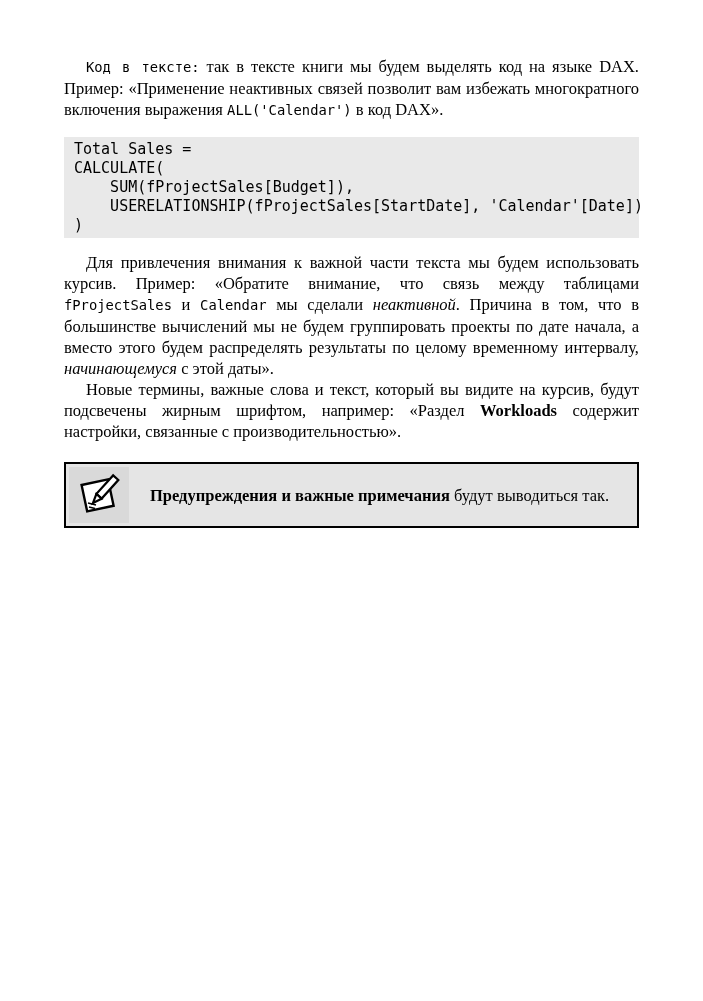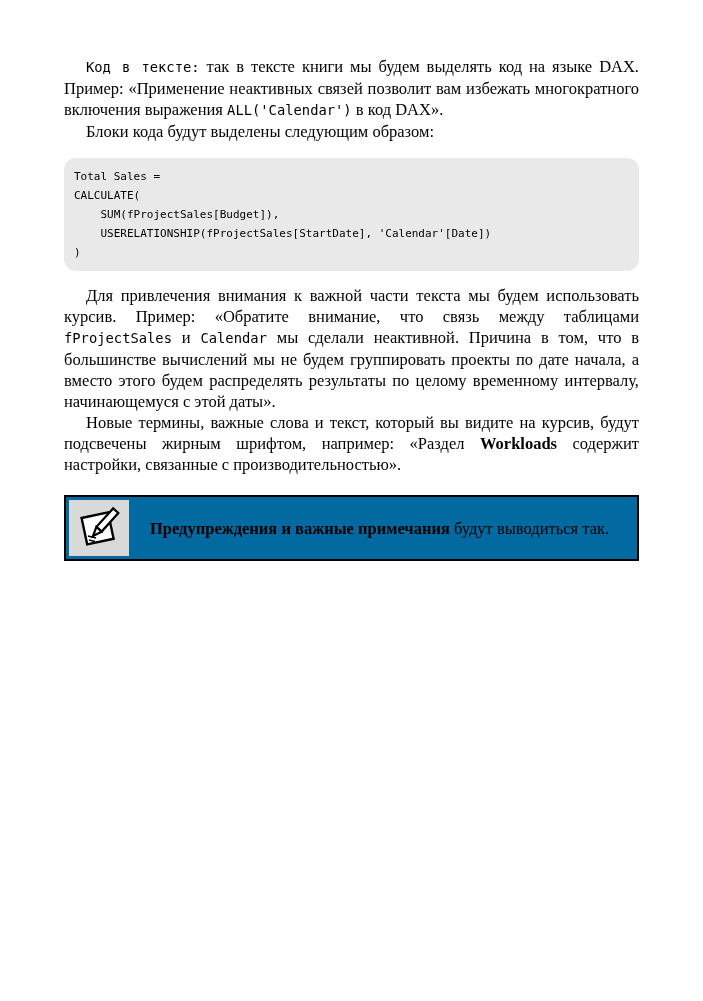--- a/index.html
+++ b/index.html
@@ -25,42 +25,42 @@
     text-align: justify;
   }
   .indent {
     text-indent: 22px;
   }
   .mono {
     font-family: "DejaVu Sans Mono", monospace;
     font-size: 13.8px;
   }
   .italic {
+    font-style: italic;
   }
   .bold {
     font-weight: bold;
     font-family: Liberation Serif, serif;
   }
   .code-block {
     margin: 16px 0 14px 0;
     background: var(--code-bg, #e9e9e9);
     font-family: "DejaVu Sans Mono", monospace;
-    font-size: 11px;
+    font-size: 15px;
     line-height: 19px;
-    padding: 9px 10px;
+    padding: 3px 10px;
     white-space: pre;
     color: #000000;
-    border-radius: 12px;
   }
   .note-box {
     display: flex;
     align-items: flex-end;
     border: 2px solid var(--border, #000000);
     margin-top: 20px;
-    background: #0369a1;
+    background: #e5e5e5;
   }
   .note-icon-wrap {
     flex: 0 0 60px;
     width: 60px;
     min-height: 56px;
     margin: 3px;
     background: var(--note-icon-bg, #d9d9d9);
     display: flex;
     align-items: center;
     justify-content: center;
@@ -72,21 +72,20 @@
     text-align: left;
   }
 </style>
 </head>
 <body>
 
 <div class="page">
 
   <p class="para indent"><span class="mono">Код в тексте:</span><span> так в тексте книги мы будем выделять код на языке DAX. Пример: «Применение неактивных связей позволит вам избежать многократного включения выражения </span><span class="mono">ALL('Calendar')</span><span> в код DAX».</span></p>
 
-  <p class="para indent">Блоки кода будут выделены следующим образом:</p>
 
   <pre class="code-block">Total Sales =
 CALCULATE(
     SUM(fProjectSales[Budget]),
     USERELATIONSHIP(fProjectSales[StartDate], 'Calendar'[Date])
 )</pre>
 
   <p class="para indent"><span>Для привлечения внимания к важной части текста мы будем использовать курсив. Пример: «Обратите внимание, что связь между таблицами </span><span class="mono">fProjectSales</span><span> и </span><span class="mono">Calendar</span><span> мы сделали </span><span class="italic">неактивной</span><span>. Причина в том, что в большинстве вычислений мы не будем группировать проекты по дате начала, а вместо этого будем распределять результаты по целому временному интервалу, </span><span class="italic">начинающемуся</span><span> с этой даты».</span></p>
 
   <p class="para indent"><span>Новые термины, важные слова и текст, который вы видите на курсив, будут подсвечены жирным шрифтом, например: «Раздел </span><span class="bold">Workloads</span><span> содержит настройки, связанные с производительностью».</span></p>

